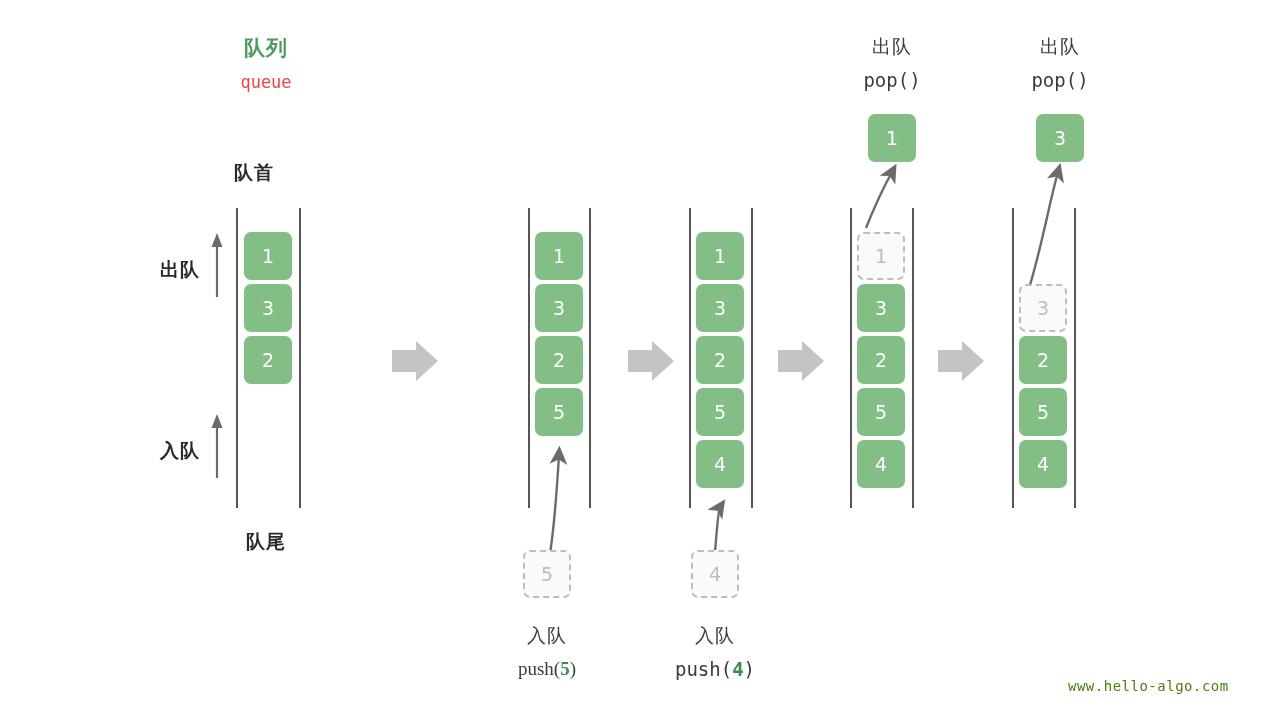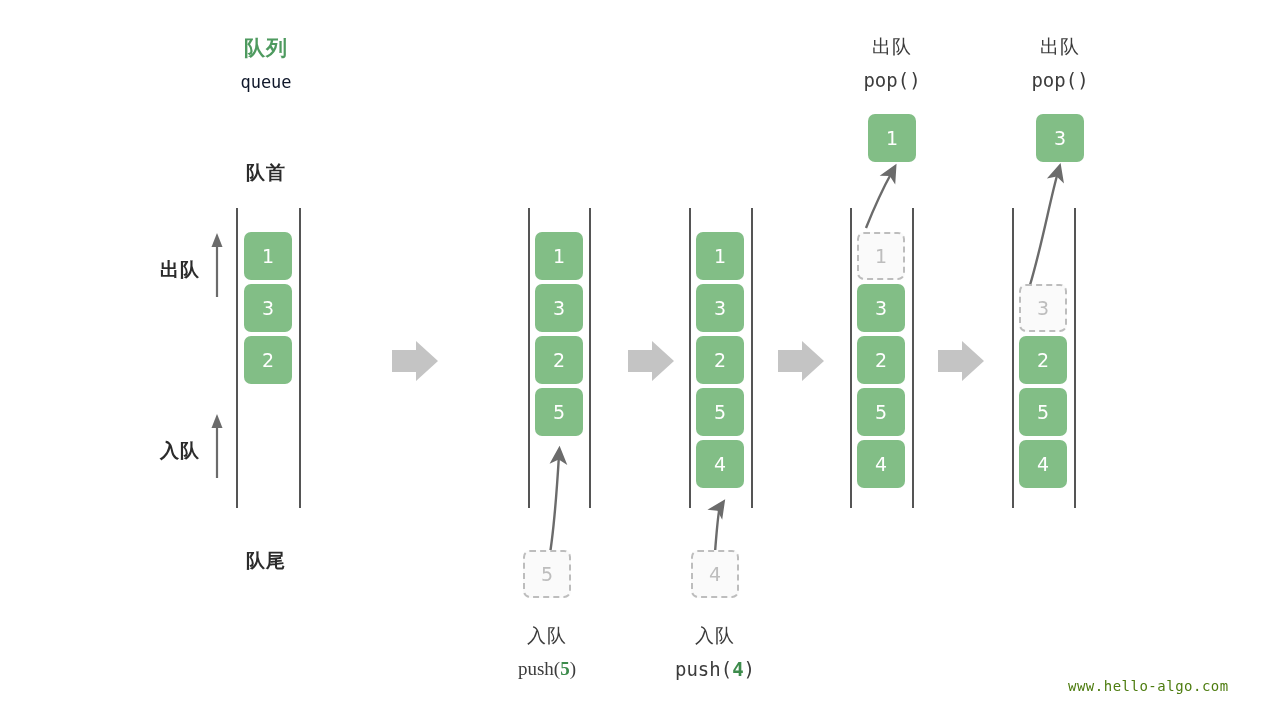--- a/index.html
+++ b/index.html
@@ -27,21 +27,21 @@
   .title-cn {
     font-size: 21px;
     font-weight: bold;
     color: #4e9a5f;
     text-align: center;
     letter-spacing: 1px;
   }
   .title-en {
     font-family: "DejaVu Sans Mono", "Liberation Mono", monospace;
     font-size: 17px;
-    color: #0f172a;
+    color: #ef4444;
     text-align: center;
   }
   .op-cn {
     font-size: 19px;
     color: #3c3c3c;
     text-align: center;
     letter-spacing: 1px;
   }
   .op-code {
     font-family: "DejaVu Sans Mono", "Liberation Mono", monospace;
@@ -164,22 +164,22 @@
       <path d="M866,228 C874,208 882,190 892,172" stroke="#6b6b6b" stroke-width="2.4" fill="none" marker-end="url(#thinhead2)"></path>
     </g>
     <g>
       <path d="M1030,285 C1042,245 1050,200 1058,172" stroke="#6b6b6b" stroke-width="2.4" fill="none" marker-end="url(#thinhead2)"></path>
     </g>
   </svg>
 
   <div class="abs title-cn" style="left:196px; top:34px; width:140px;">队列</div>
   <div class="abs title-en" style="left:196px; top:72px; width:140px;">queue</div>
 
-  <div class="abs end-label" style="left:196px; top:160px; width:140px;">队首</div>
-  <div class="abs end-label" style="left:196px; top:548px; width:140px;">队尾</div>
+  <div class="abs end-label" style="left:184px; top:160px; width:140px;">队首</div>
+  <div class="abs end-label" style="left:196px; top:529px; width:140px;">队尾</div>
 
   <div class="abs side-label" style="left:130px; top:257px; width:70px;">出队</div>
   <div class="abs side-label" style="left:130px; top:438px; width:70px;">入队</div>
 
   <div class="rail" style="left:236px; top:208px; height:300px;"></div>
   <div class="rail" style="left:299px; top:208px; height:300px;"></div>
 
   <div class="cell filled abs" style="left:244px; top:232px;">1</div>
   <div class="cell filled abs" style="left:244px; top:284px;">3</div>
   <div class="cell filled abs" style="left:244px; top:336px;">2</div>

